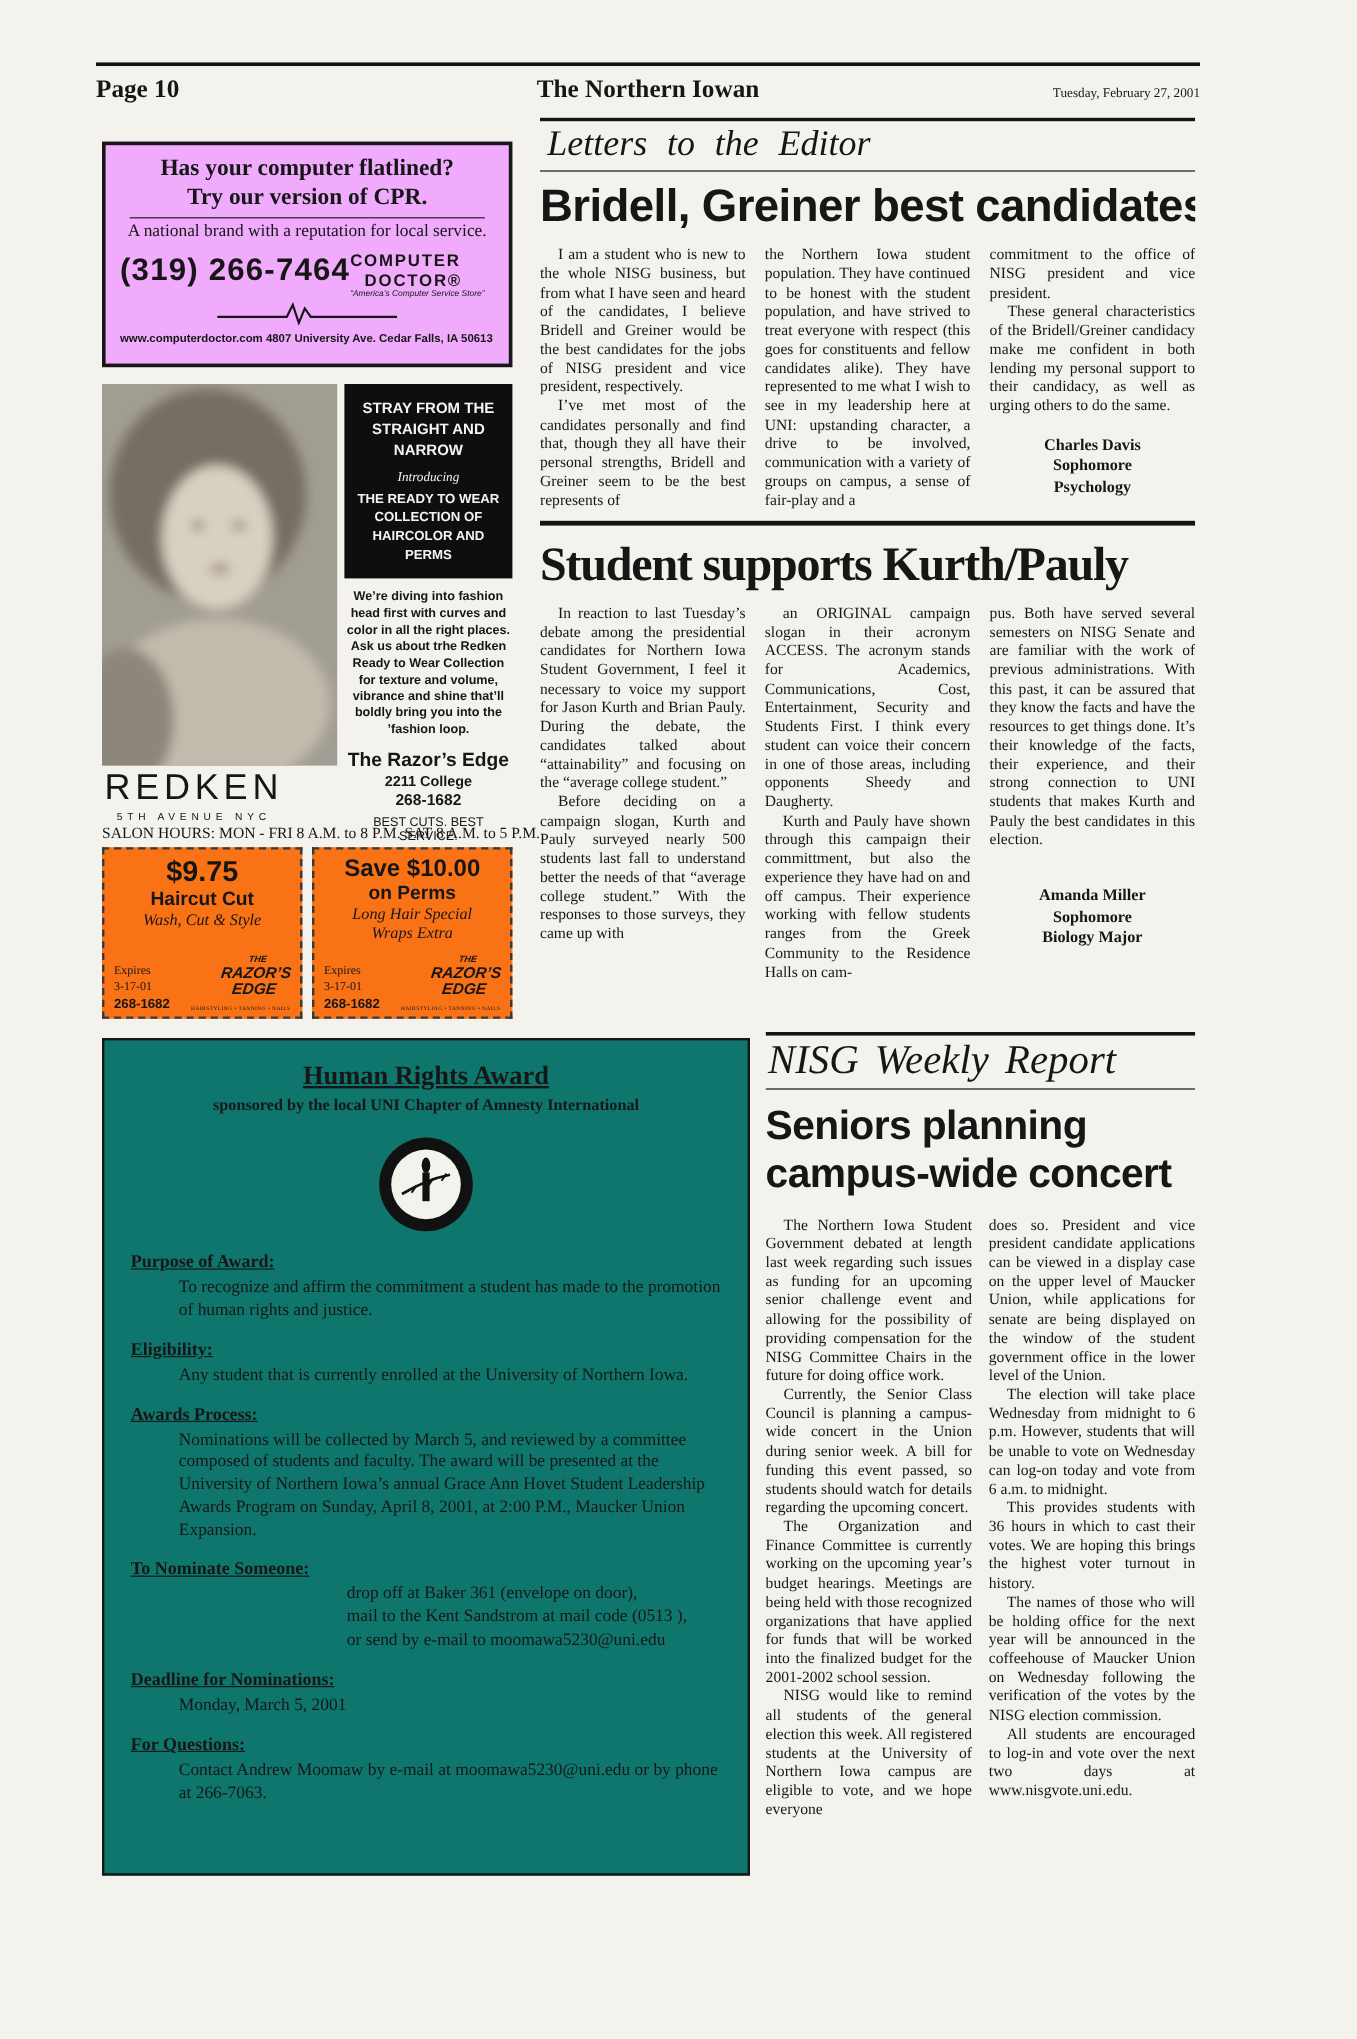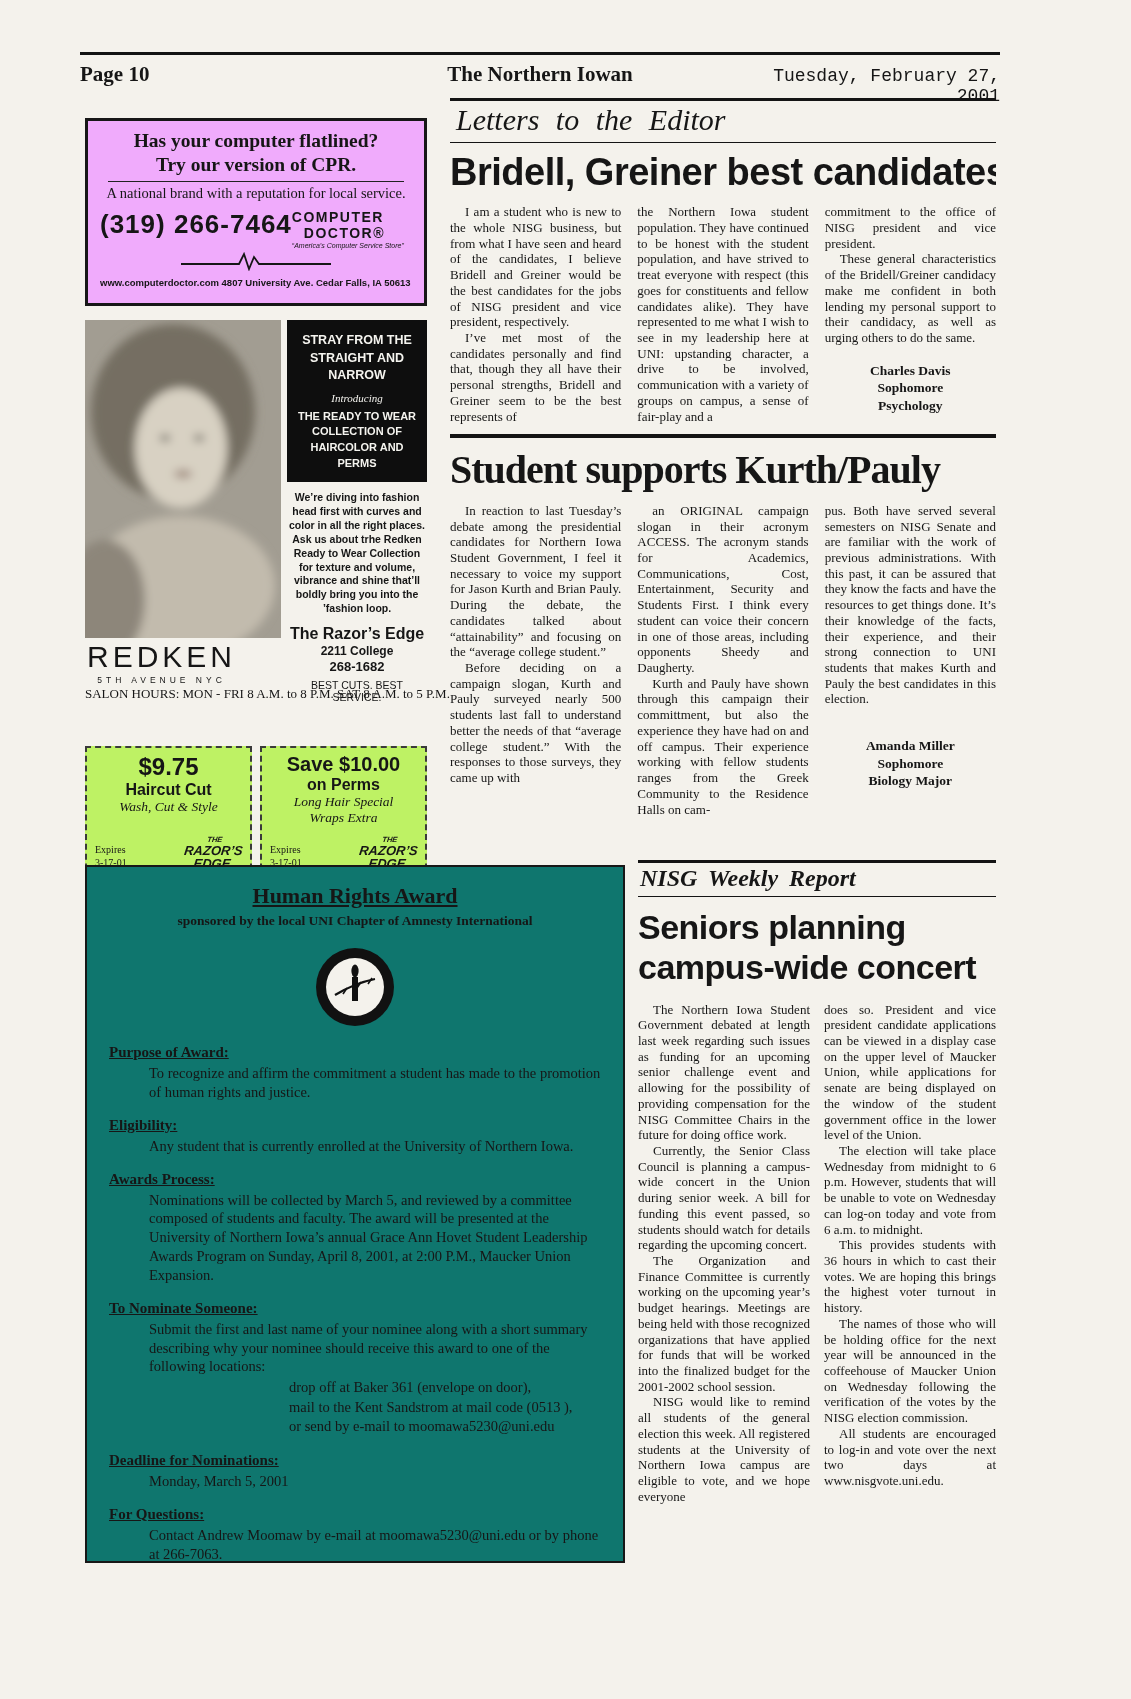--- a/index.html
+++ b/index.html
@@ -9,21 +9,21 @@
     background:#f4f2ec; color:#161616;
     font-family:"Liberation Serif", serif; overflow:hidden;
   }
 
   
   .masthead { position:absolute; left:80px; top:52px; width:920px; }
   .masthead-rule { height:3px; background:#131313; }
   .masthead-row { display:flex; align-items:baseline; padding-top:7px; }
   .mh-page { font-weight:bold; font-size:21px; width:250px; }
   .mh-title { font-weight:bold; font-size:21px; flex:1; text-align:center; }
-  .mh-date { font-size:18px; width:250px; text-align:right;font-family:Liberation Mono, monospace; }
+  .mh-date { font-size:11px; width:250px; text-align:right; }
 
   
   .left-rail { position:absolute; left:85px; top:118px; width:342px; }
 
   .ad-computer { border:3px solid #171717; height:188px; padding:8px 12px 6px; background:#f0abfc; }
   .cd-h { font-weight:bold; font-size:19.5px; text-align:center; line-height:1.22; }
   .cd-divider { border-top:1.5px solid #222; margin:4px 8px 3px; }
   .cd-tagline { font-size:14.5px; text-align:center; }
   .cd-mid { display:flex; justify-content:flex-start; align-items:flex-start; margin-top:7px; }
   .cd-phone { font-family:"Liberation Sans",sans-serif; font-weight:bold; font-size:26px; letter-spacing:1px; }
@@ -46,21 +46,21 @@
   .salon-body { font-family:"Liberation Sans",sans-serif; font-weight:bold; font-size:10.5px; line-height:1.32; margin-top:9px; text-align:center; }
   .salon-name { font-family:"Liberation Sans",sans-serif; font-weight:bold; font-size:16px; text-align:center; margin-top:9px; }
   .salon-addr { font-family:"Liberation Sans",sans-serif; font-weight:bold; font-size:12px; text-align:center; margin-top:1px; }
   .salon-phone { font-family:"Liberation Sans",sans-serif; font-weight:bold; font-size:13px; text-align:center; margin-top:1px; }
   .salon-service { font-family:"Liberation Sans",sans-serif; font-size:10.5px; text-align:center; margin-top:5px; }
   .redken { position:absolute; left:2px; top:320px;text-align:center; }
   .redken-word { font-family:"Liberation Sans",sans-serif; font-size:30px; letter-spacing:4px; }
   .redken-sub { font-family:"Liberation Sans",sans-serif; font-size:8.5px; letter-spacing:4px; margin-top:1px; }
   .salon-hours { position:absolute; left:0; top:366px; width:100%; font-size:13px; white-space:nowrap; }
   .coupons { position:absolute; left:0; top:386px; width:100%; display:flex; gap:8px; }
-  .coupon { flex:1; border:2px dashed #3a3a3a; height:143px; padding:5px 8px 4px; display:flex; flex-direction:column; background:#bef264;margin-top:40px; }
+  .coupon { flex:1; border:2px dashed #3a3a3a; height:143px; padding:5px 8px 4px; display:flex; flex-direction:column; background:#f97316; }
   .c-price { font-family:"Liberation Sans",sans-serif; font-weight:bold; font-size:24px; text-align:center; }
   .coupon-perms .c-price { font-size:20px; }
   .c-title { font-family:"Liberation Sans",sans-serif; font-weight:bold; font-size:16px; text-align:center; }
   .c-sub { font-style:italic; font-size:13.5px; text-align:center; line-height:1.15; }
   .c-bottom { margin-top:auto; display:flex; justify-content:space-between; align-items:flex-end; }
   .c-exp { font-size:10px; line-height:1.25; }
   .re-logo { transform:skewX(-7deg); font-family:"Liberation Sans",sans-serif; font-weight:bold; font-style:italic; text-align:center; line-height:1; }
   .re-the { display:block; font-size:7.5px; }
   .re-razors { display:block; font-size:13px; }
   .re-edge { display:block; font-size:13px; }
@@ -88,21 +88,21 @@
   .hra-title { text-align:center; font-weight:bold; font-size:22px; text-decoration:underline; }
   .hra-subtitle { text-align:center; font-weight:bold; font-size:13.5px; margin-top:4px; }
   .hra-logo { display:flex; justify-content:center; margin:16px 0 6px; }
   .hra-section { margin-top:15px; }
   .hra-heading { font-weight:bold; font-size:15px; text-decoration:underline; }
   .hra-body { font-size:14.5px; line-height:1.3; margin:3px 0 0 40px; }
   .hra-lines { margin-left:180px; font-size:14.5px; line-height:1.35; margin-top:2px; }
 
   
   .nisg { position:absolute; left:638px; top:860px; width:358px; height:830px; overflow:hidden; }
-  .nisg-title { font-style:italic; font-weight:bold; font-size:24px; padding:2px 0 4px 2px; word-spacing:5px; }
+  .nisg-title { font-style:italic; font-weight:normal; font-size:34px; padding:2px 0 4px 2px; word-spacing:5px; }
   .nisg-headline { font-family:"Liberation Sans",sans-serif; font-weight:bold; font-size:34px; line-height:1.18; letter-spacing:-0.5px; margin-top:10px; }
   .nisg-cols { display:flex; gap:14px; margin-top:14px; }
 </style>
 </head>
 <body>
 
 <div class="page">
 
   <header class="masthead">
     <div class="masthead-rule"></div>
@@ -301,21 +301,20 @@
       <div class="hra-body">Any student that is currently enrolled at the University of Northern Iowa.</div>
     </div>
 
     <div class="hra-section">
       <div class="hra-heading">Awards Process:</div>
       <div class="hra-body">Nominations will be collected by March 5, and reviewed by a committee composed of students and faculty. The award will be presented at the University of Northern Iowa’s annual Grace Ann Hovet Student Leadership Awards Program on Sunday, April 8, 2001, at 2:00 P.M., Maucker Union Expansion.</div>
     </div>
 
     <div class="hra-section">
       <div class="hra-heading">To Nominate Someone:</div>
-      <div class="hra-body">Submit the first and last name of your nominee along with a short summary describing why your nominee should receive this award to one of the following locations:</div>
       <div class="hra-lines">
         <div>drop off at Baker 361 (envelope on door),</div>
         <div>mail to the Kent Sandstrom at mail code (0513 ),</div>
         <div>or send by e-mail to moomawa5230@uni.edu</div>
       </div>
     </div>
 
     <div class="hra-section">
       <div class="hra-heading">Deadline for Nominations:</div>
       <div class="hra-body">Monday, March 5, 2001</div>

